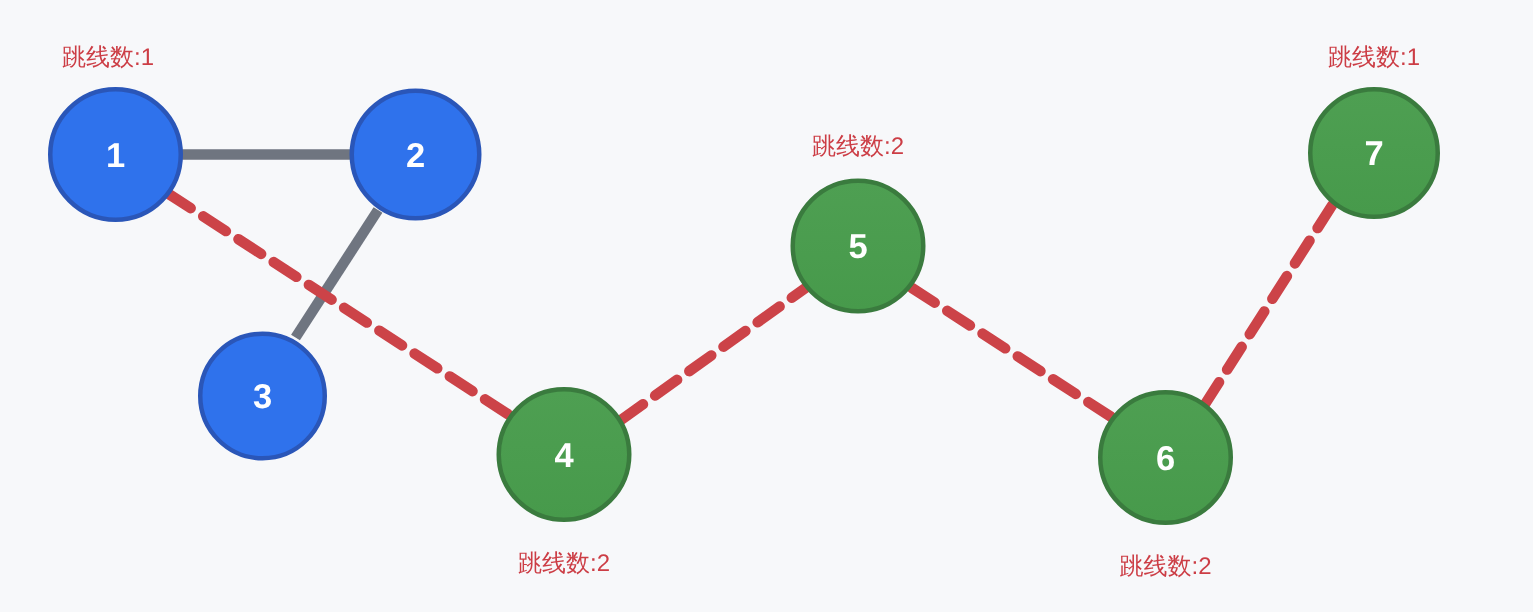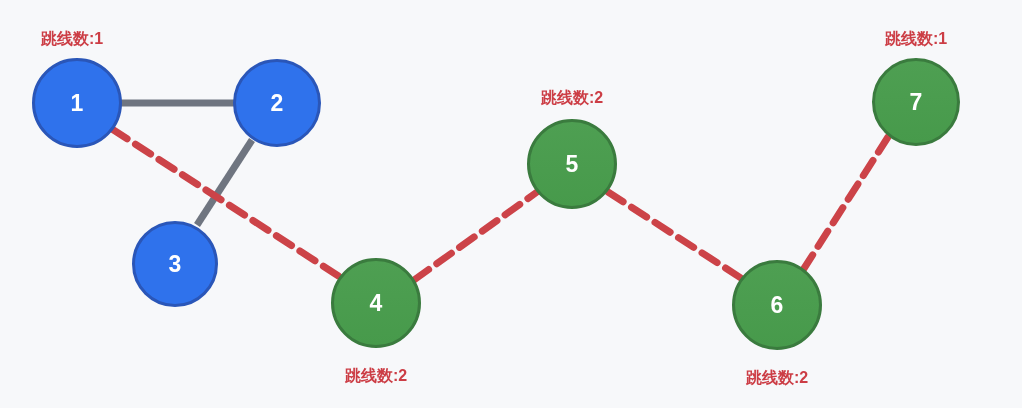--- a/index.html
+++ b/index.html
@@ -40,21 +40,21 @@
     border: 3px solid #2a56b8;
   }
   .node-green {
     background: #4a9e4e;
     background-image: linear-gradient(#4e9f52, #479a4b);
     border: 3px solid #3a7b3e;
   }
   .node-label {
     position: absolute;
     color: #cc3d45;
-    font-weight: bold;
+    font-weight: normal;
     font-size: 16px;
     white-space: nowrap;
     letter-spacing: 0px;
     user-select: none;
   }
 </style>
 </head>
 <body>
 
 <div id="canvas">

